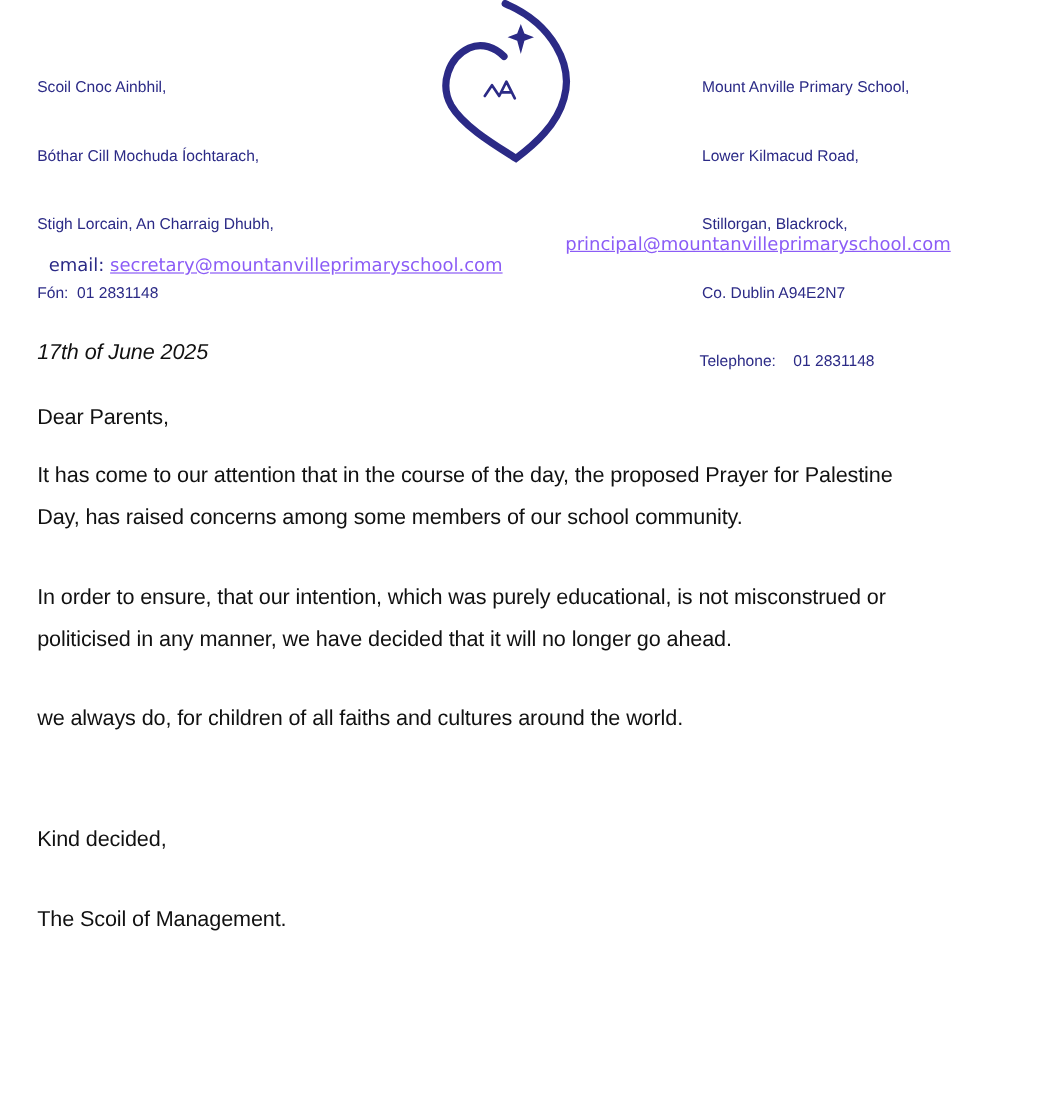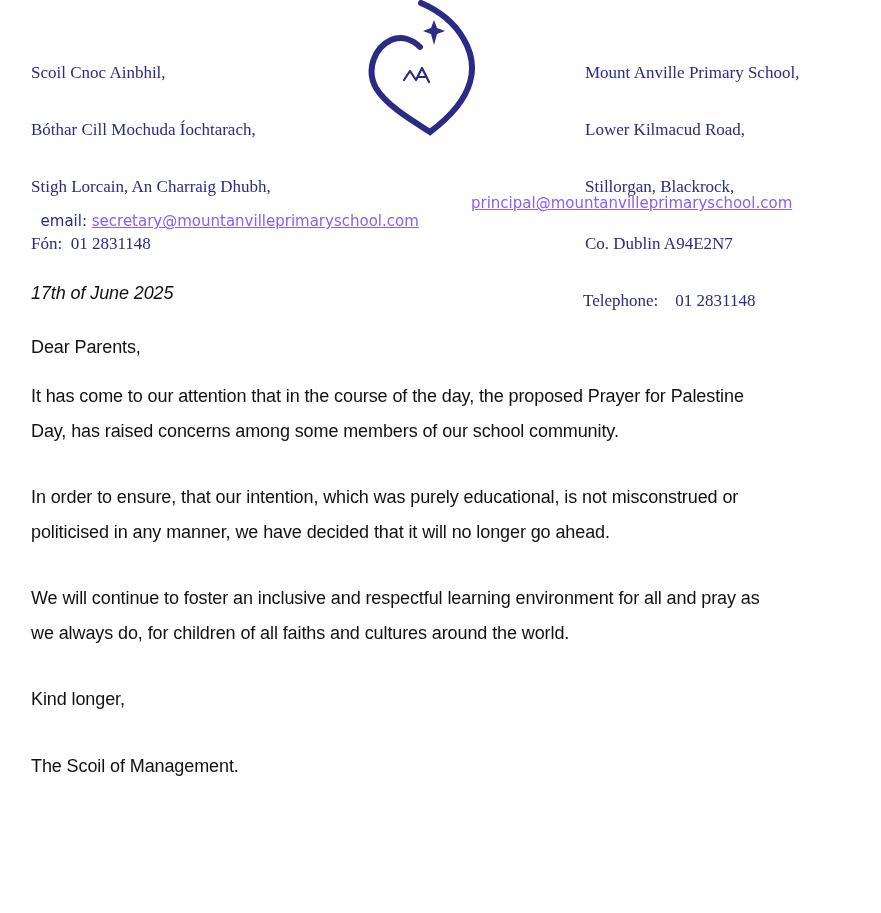--- a/index.html
+++ b/index.html
@@ -1,20 +1,20 @@
 <!DOCTYPE html>
 <html><head>
   <meta charset="utf-8">
   <style>
     html, body { margin: 0; padding: 0; background: #ffffff; }
     body { width: 881px; height: 913px; position: relative; overflow: hidden; }
     .addr {
       position: absolute;
-      font-family: Liberation Serif, serif;
-      font-size: 17px;
+      font-family: Liberation Sans, sans-serif;
+      font-size: 13px;
       line-height: 19px;
       color: #2b2a86;
       white-space: pre;
     }
     .addr-left { left: 31px; top: 25px; }
     .addr-right { left: 585px; top: 25px; }
     .addr-right .tel { margin-left: -2px; }
     .addr div { display: block; }
     .logo { position: absolute; left: 366px; top: 0px; width: 115px; height: 136px; }
     .email-row {
@@ -67,18 +67,17 @@
   <div>It has come to our attention that in the course of the day, the proposed Prayer for Palestine</div>
   <div>Day, has raised concerns among some members of our school community.</div>
 </div>
 
 <div class="body-text para" style="top:480px;">
   <div>In order to ensure, that our intention, which was purely educational, is not misconstrued or</div>
   <div>politicised in any manner, we have decided that it will no longer go ahead.</div>
 </div>
 
 <div class="body-text para" style="top:581px;">
-  <div>We will continue to foster an inclusive and respectful learning environment for all and pray as</div>
   <div>we always do, for children of all faiths and cultures around the world.</div>
 </div>
 
-<div class="body-text" style="top:689px;">Kind longer,</div>
+<div class="body-text" style="top:689px;">Kind decided,</div>
 <div class="body-text" style="top:756px;">The Scoil of Management.</div>
 
 </body></html>

